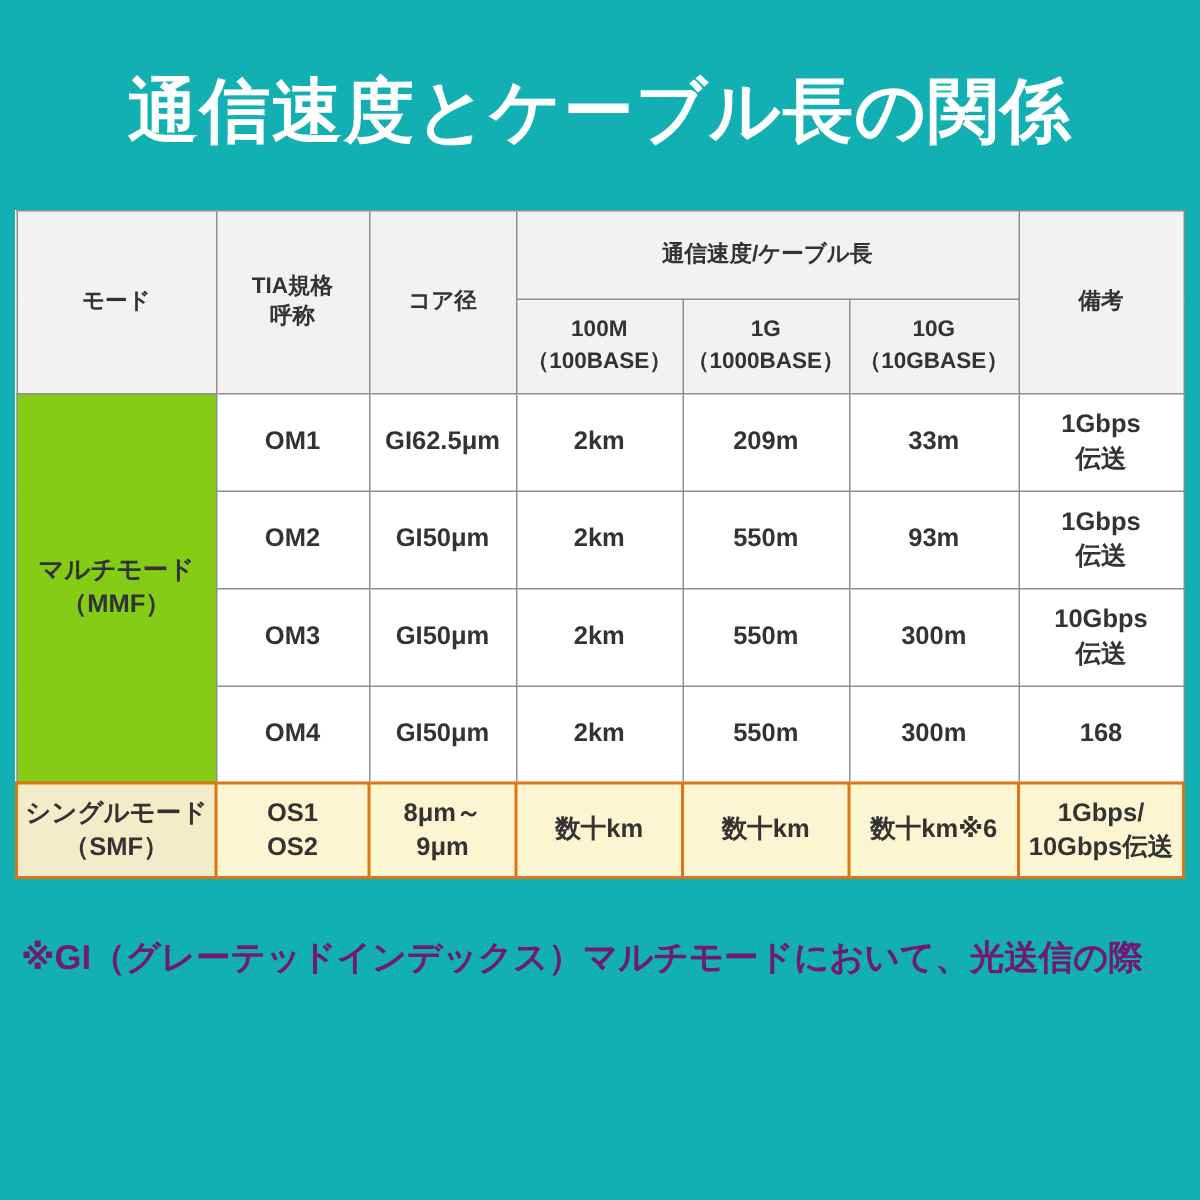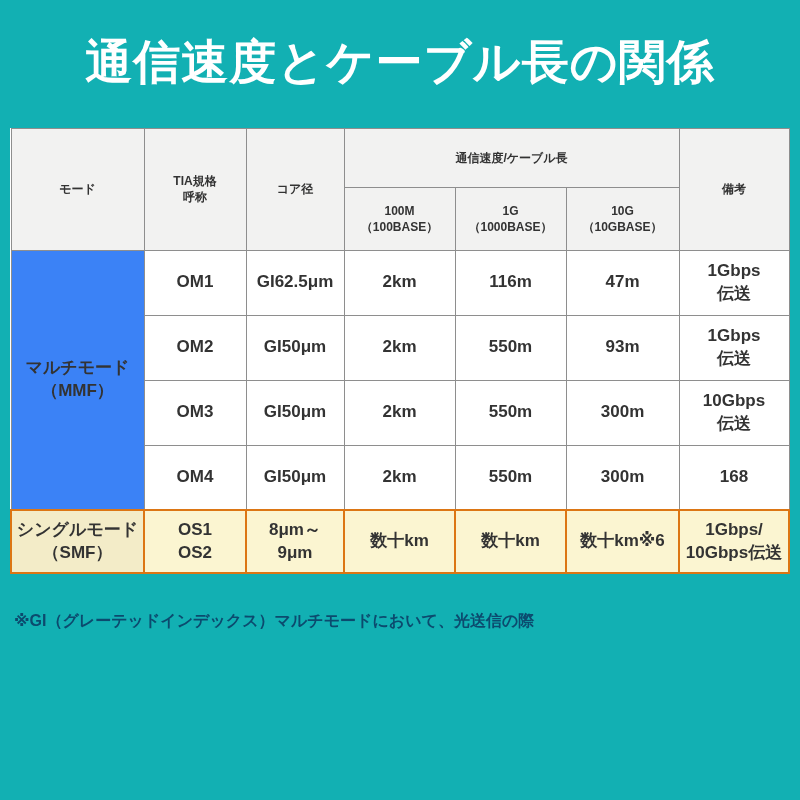--- a/index.html
+++ b/index.html
@@ -7,21 +7,21 @@
     padding: 0;
   }
   body {
     width: 800px;
     height: 800px;
     background: #12B0B3;
     font-family: "Liberation Sans", "DejaVu Sans", sans-serif;
     overflow: hidden;
   }
   .page-title {
-    margin: 4px;
+    margin: 16px;
     padding-top: 32px;
     text-align: center;
     color: #ffffff;
     font-size: 47px;
     font-weight: bold;
     letter-spacing: 1px;
     line-height: 1.1;
   }
   table.spec-table {
     border-collapse: collapse;
@@ -36,44 +36,44 @@
     text-align: center;
     vertical-align: middle;
     color: #333333;
     font-weight: bold;
     white-space: pre-line;
     padding: 0;
     line-height: 1.35;
   }
   .spec-table th {
     background: #F2F2F1;
-    font-size: 12px;
+    font-size: 15px;
   }
   .spec-table td {
     font-size: 17px;
   }
   .spec-table td.mode-cell {
-    background: #3b82f6;
+    background: #84cc16;
   }
   tr.hdr-top    { height: 59px; }
   tr.hdr-sub    { height: 63px; }
   tr.data-row   { height: 65px; }
   tr.smf-row    { height: 63px; margin-left: 32px; }
   tr.smf-row td {
     border: 2.5px solid #DC7614;
     background: #FBF5D1;
   }
   tr.smf-row td.mode-cell {
     background: #F3ECC8;
   }
   .notes {
     margin: 36px 27px 0 14px;
-    color: #0c4a6e;
+    color: #701a75;
     font-weight: bold;
-    font-size: 16px;
+    font-size: 23px;
     line-height: 1.42;
   }
   .note-gi .hang {
     padding-left: 35px;
   }
   .note-1 {
     margin-top: 11px;
   }
 </style>
 </head>
@@ -109,22 +109,22 @@
 （10GBASE）</th>
     </tr>
   </thead>
   <tbody>
     <tr class="data-row">
       <td class="mode-cell" rowspan="4">マルチモード
 （MMF）</td>
       <td>OM1</td>
       <td>GI62.5μm</td>
       <td>2km</td>
-      <td>116m</td>
-      <td>47m</td>
+      <td>209m</td>
+      <td>33m</td>
       <td>1Gbps
 伝送</td>
     </tr>
     <tr class="data-row">
       <td>OM2</td>
       <td>GI50μm</td>
       <td>2km</td>
       <td>550m</td>
       <td>93m</td>
       <td>1Gbps

